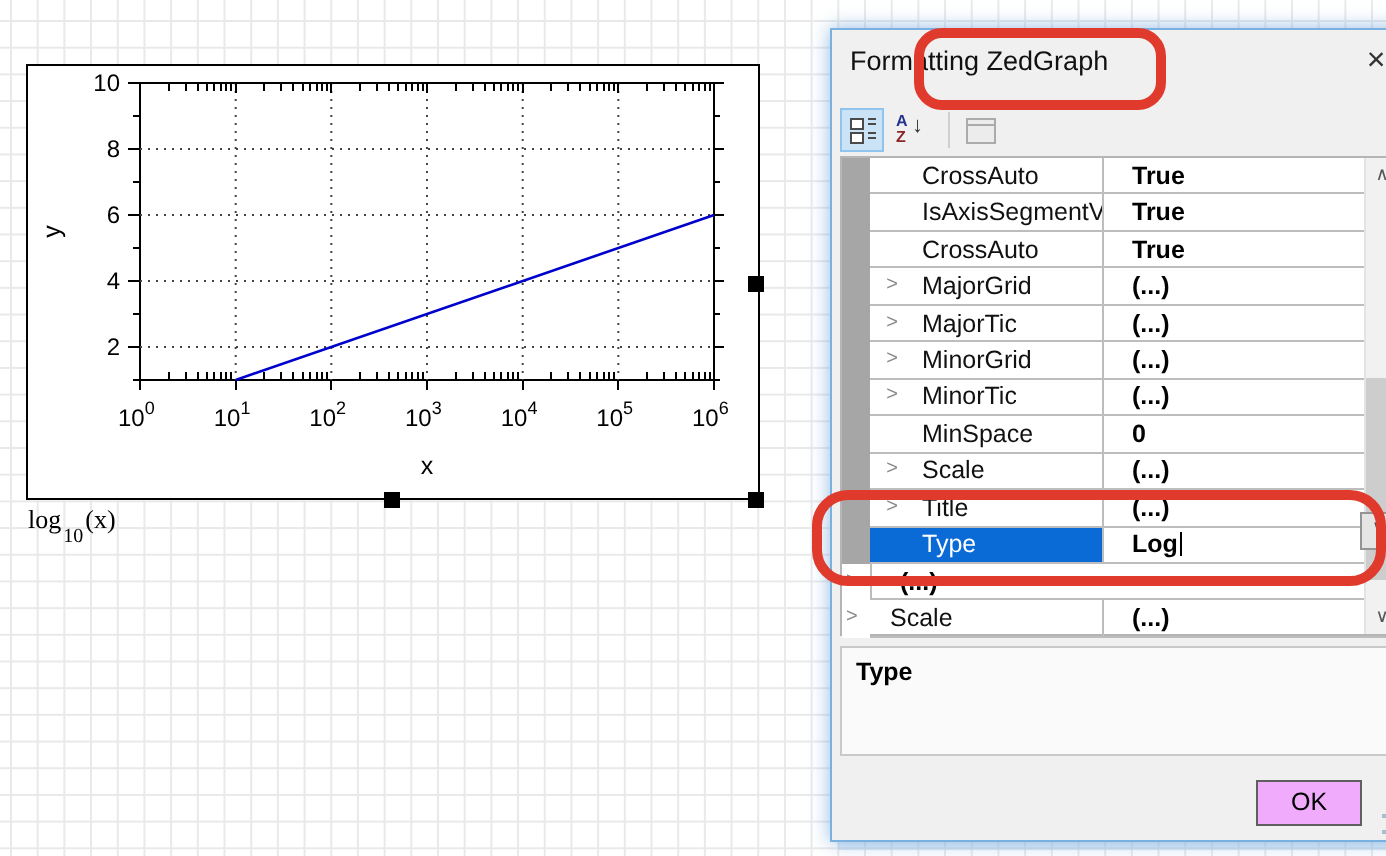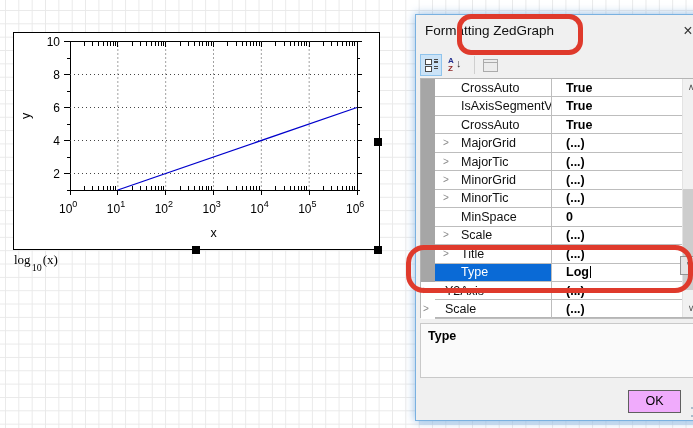--- a/index.html
+++ b/index.html
@@ -426,23 +426,20 @@
                 <span>Log</span>
                 <span class="caret"></span>
               </div>
             </div>
           </div>
           <div class="pg-row root">
             <div class="pg-margin">
               <span class="pg-chevron">&gt;</span>
             </div>
             <div class="pg-body">
-              <div class="pg-name-area">
-                <span class="pg-name-text">Y2Axis</span>
-              </div>
               <div class="pg-value">
                 <span>(...)</span>
               </div>
             </div>
           </div>
           <div class="pg-row root">
             <div class="pg-margin">
               <span class="pg-chevron">&gt;</span>
             </div>
             <div class="pg-body">

